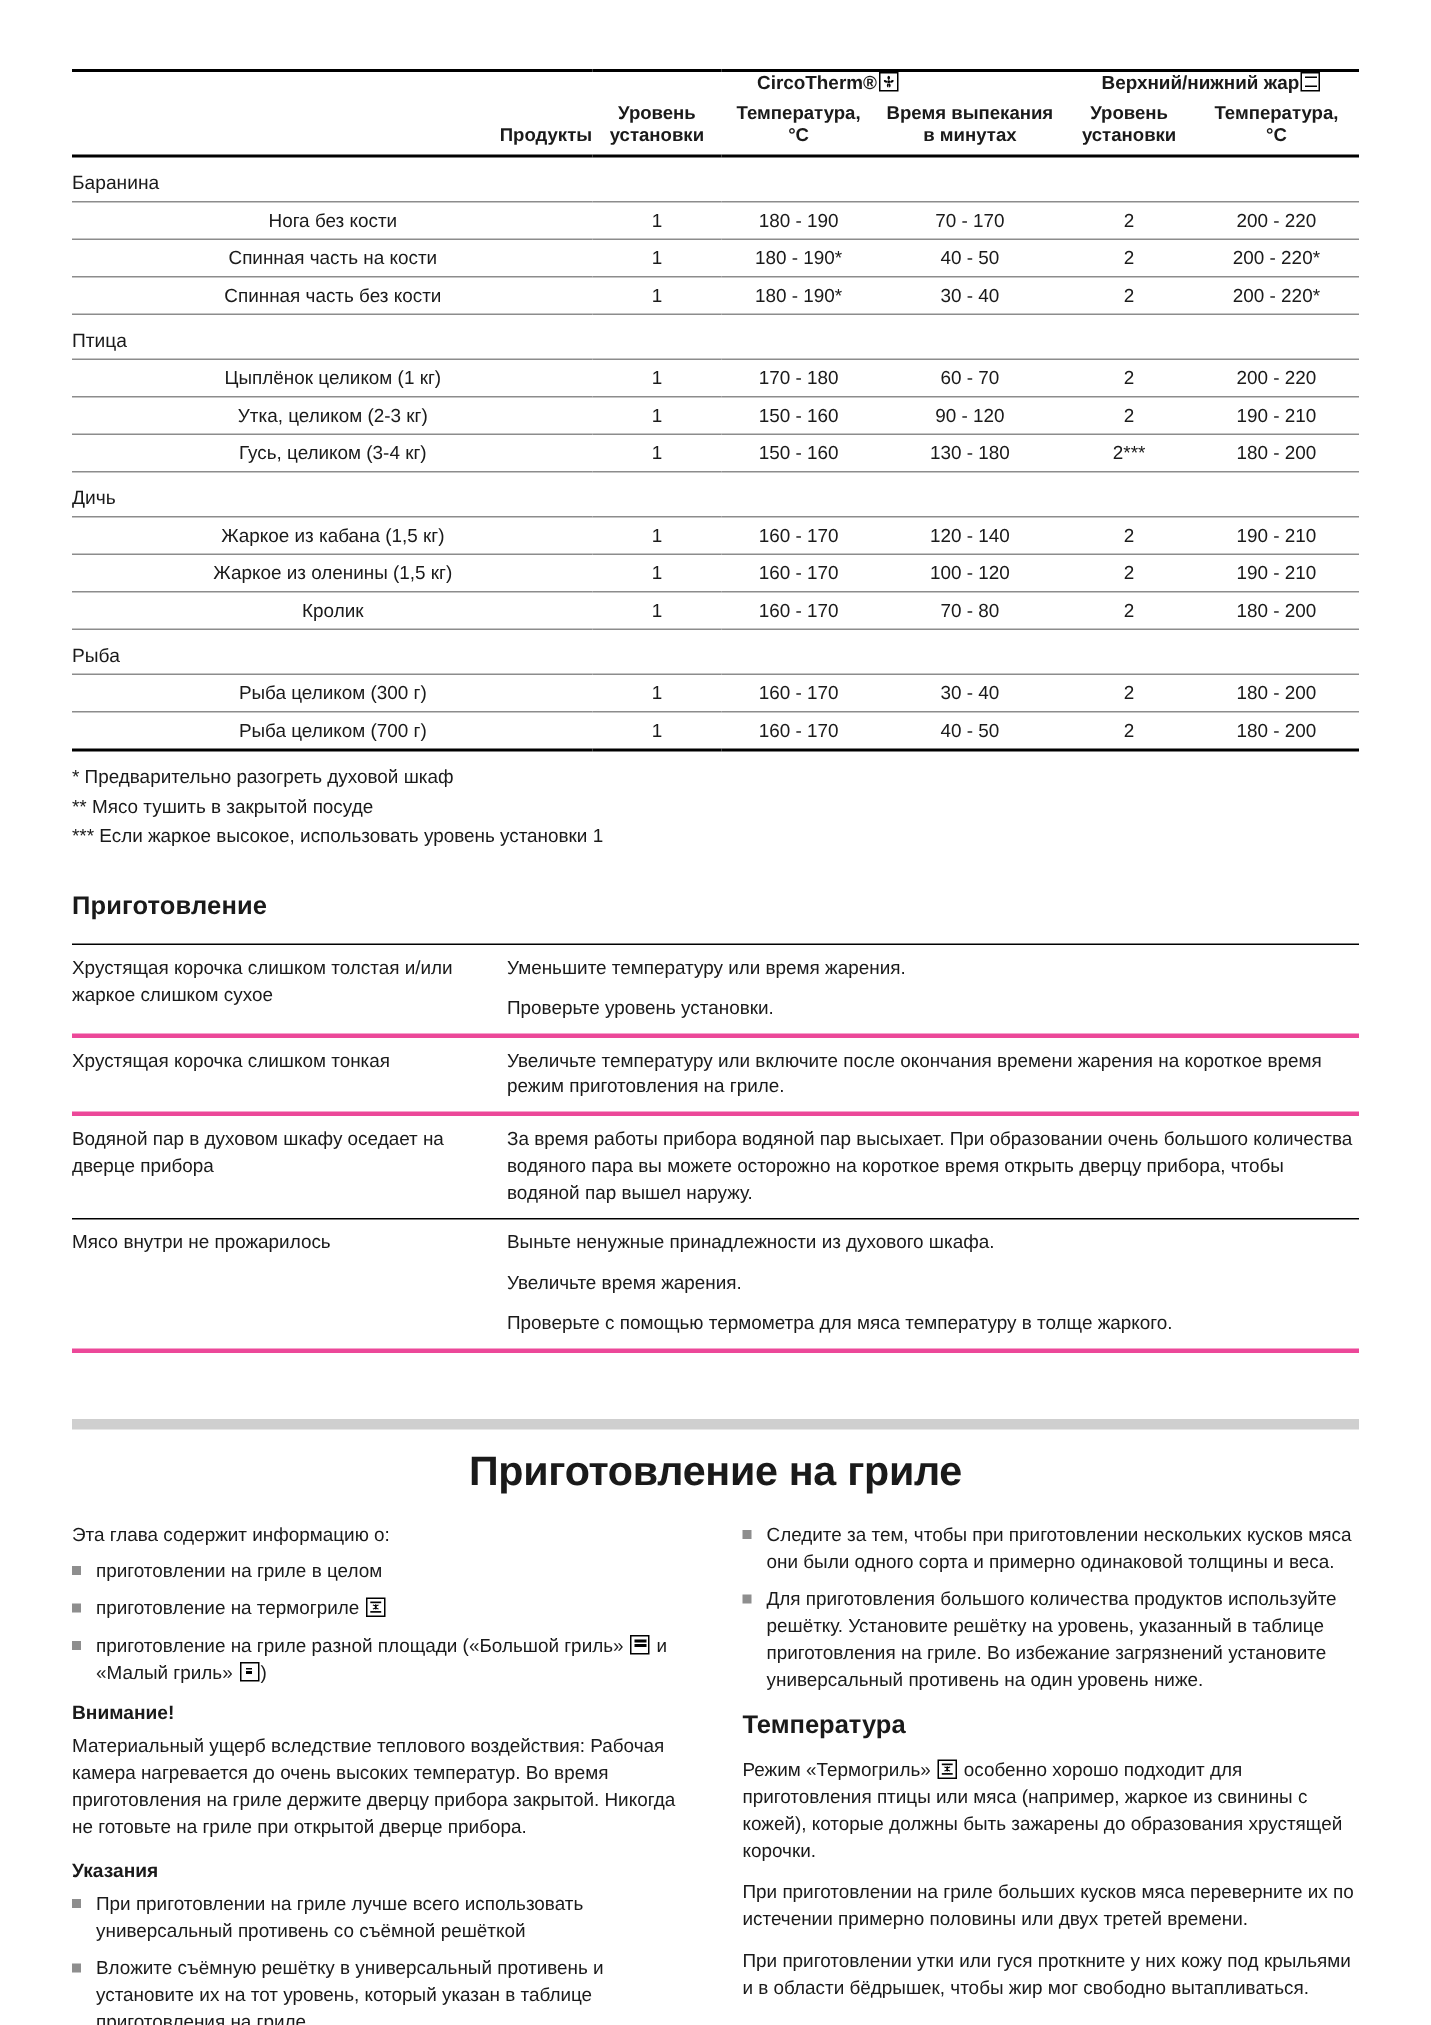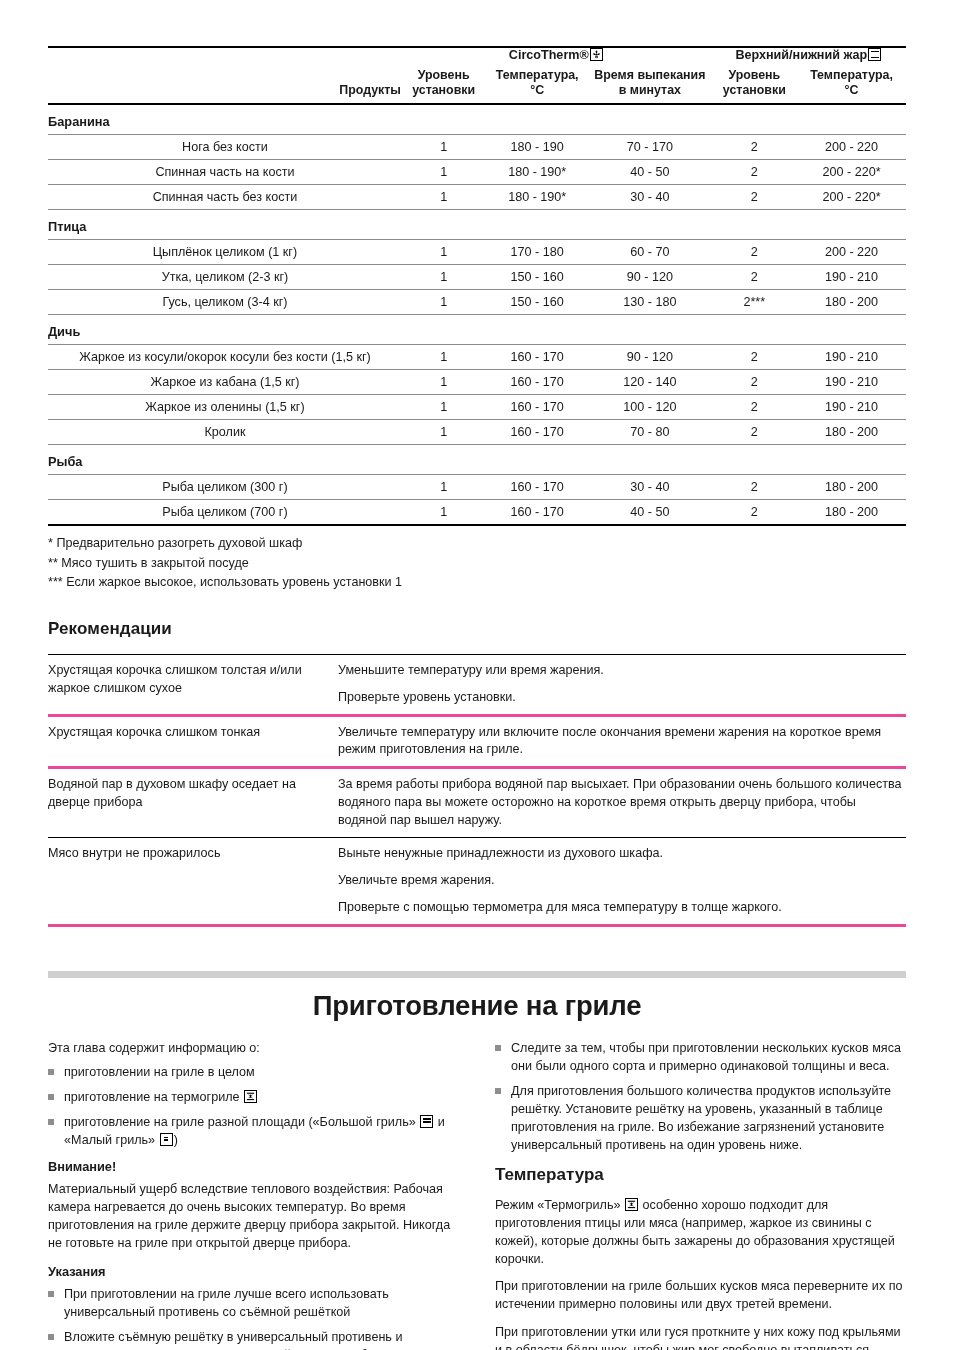--- a/index.html
+++ b/index.html
@@ -54,21 +54,21 @@
     padding-top: 3px;
     padding-bottom: 5px;
   }
   .colhead td.products {
     text-align: right;
     vertical-align: bottom;
   }
   .head-bottom td { border-bottom: 2.2px solid #000; }
 
   .section-row td {
-    font-weight: bold;
+    font-weight: normal;
     font-size: 12.8px;
     padding-top: 9px;
     padding-bottom: 5px;
     border-bottom: 1px solid #8c8c8c;
   }
   .data-row td {
     font-size: 12.6px;
     padding-top: 5px;
     padding-bottom: 5px;
     border-bottom: 1px solid #8c8c8c;
@@ -358,28 +358,20 @@
           <td>1</td>
           <td>150 - 160</td>
           <td>130 - 180</td>
           <td>2***</td>
           <td>180 - 200</td>
         </tr>
         <tr class="section-row">
           <td colspan="6">Дичь</td>
         </tr>
         <tr class="data-row">
-          <td class="name">Жаркое из косули/окорок косули без кости (1,5 кг)</td>
-          <td>1</td>
-          <td>160 - 170</td>
-          <td>90 - 120</td>
-          <td>2</td>
-          <td>190 - 210</td>
-        </tr>
-        <tr class="data-row">
           <td class="name">Жаркое из кабана (1,5 кг)</td>
           <td>1</td>
           <td>160 - 170</td>
           <td>120 - 140</td>
           <td>2</td>
           <td>190 - 210</td>
         </tr>
         <tr class="data-row">
           <td class="name">Жаркое из оленины (1,5 кг)</td>
           <td>1</td>
@@ -418,21 +410,21 @@
       </tbody>
 
   </table>
 
   <div class="footnotes" id="footnotes">
       <div>* Предварительно разогреть духовой шкаф</div>
       <div>** Мясо тушить в закрытой посуде</div>
       <div>*** Если жаркое высокое, использовать уровень установки 1</div>
     </div>
 
-  <h2 class="sec-title">Рекомендации</h2>
+  <h2 class="sec-title">Приготовление</h2>
   <table class="rectable">
     <tbody>
       <tr class="rec-top">
           <td colspan="2"></td>
         </tr>
       </tbody>
       <tbody id="rec-body">
         <tr class="rec-row">
           <td class="rec-problem">Хрустящая корочка слишком толстая и/или жаркое слишком сухое</td>
           <td class="rec-fix">

